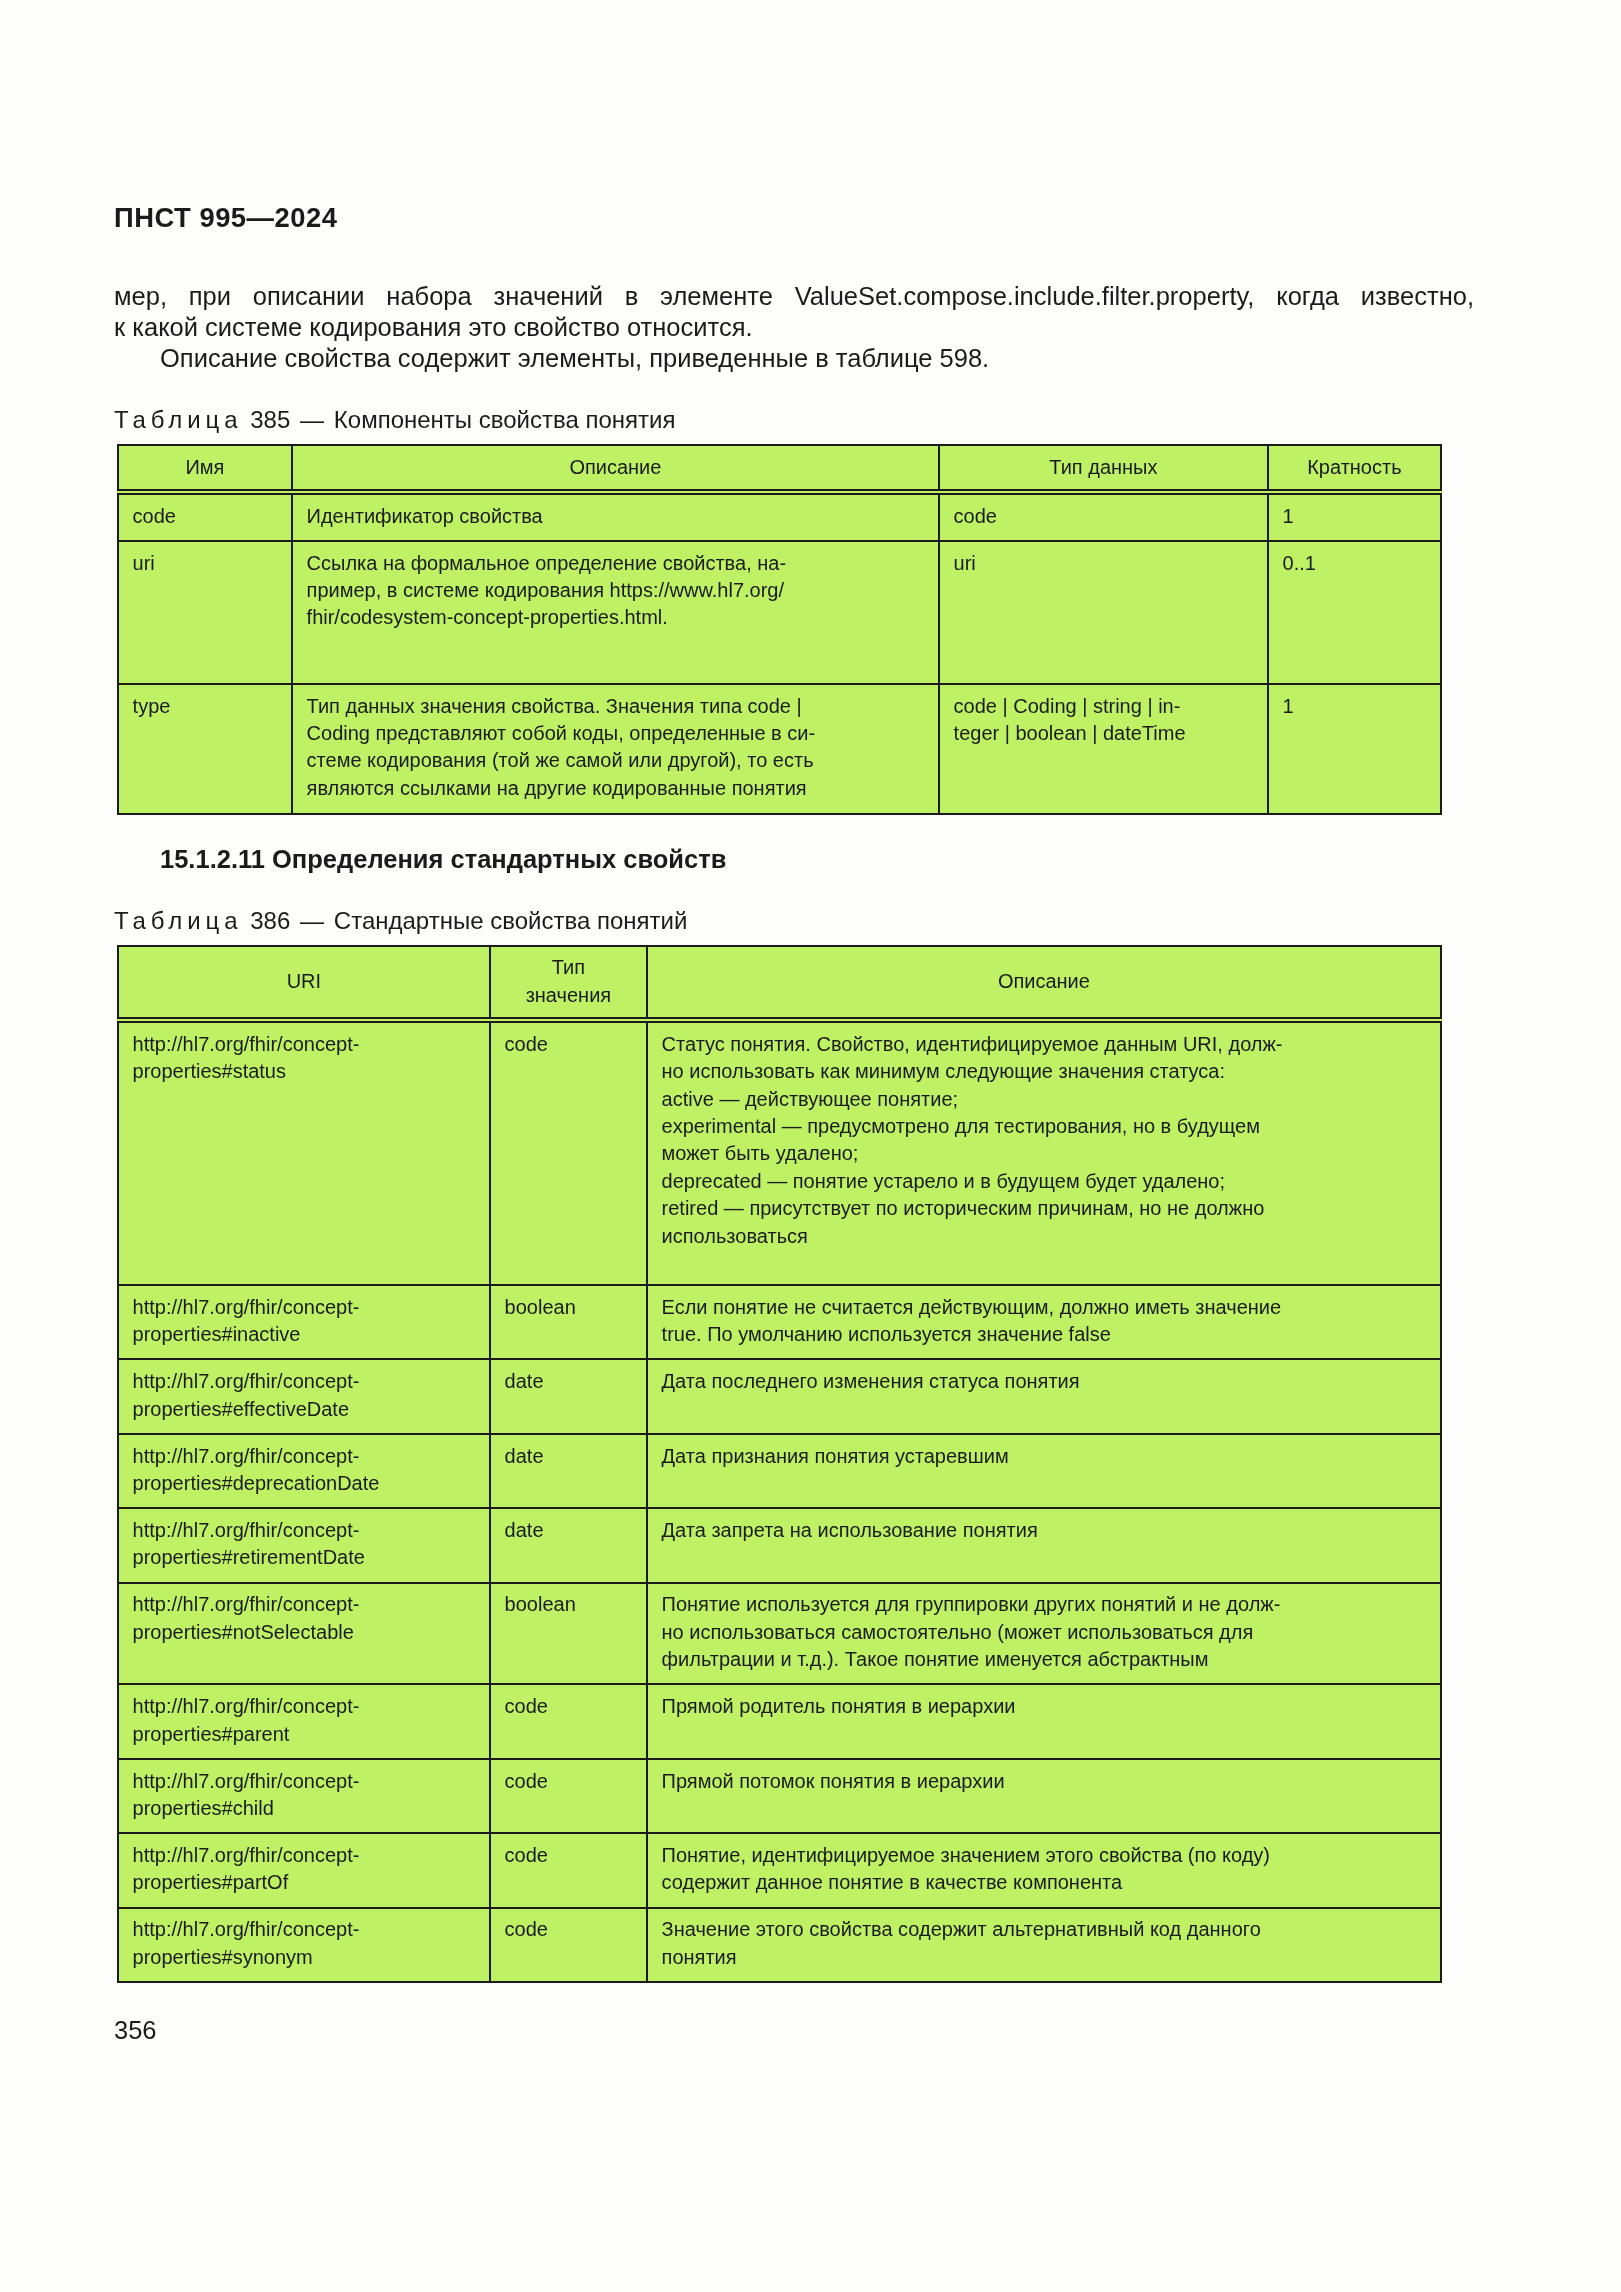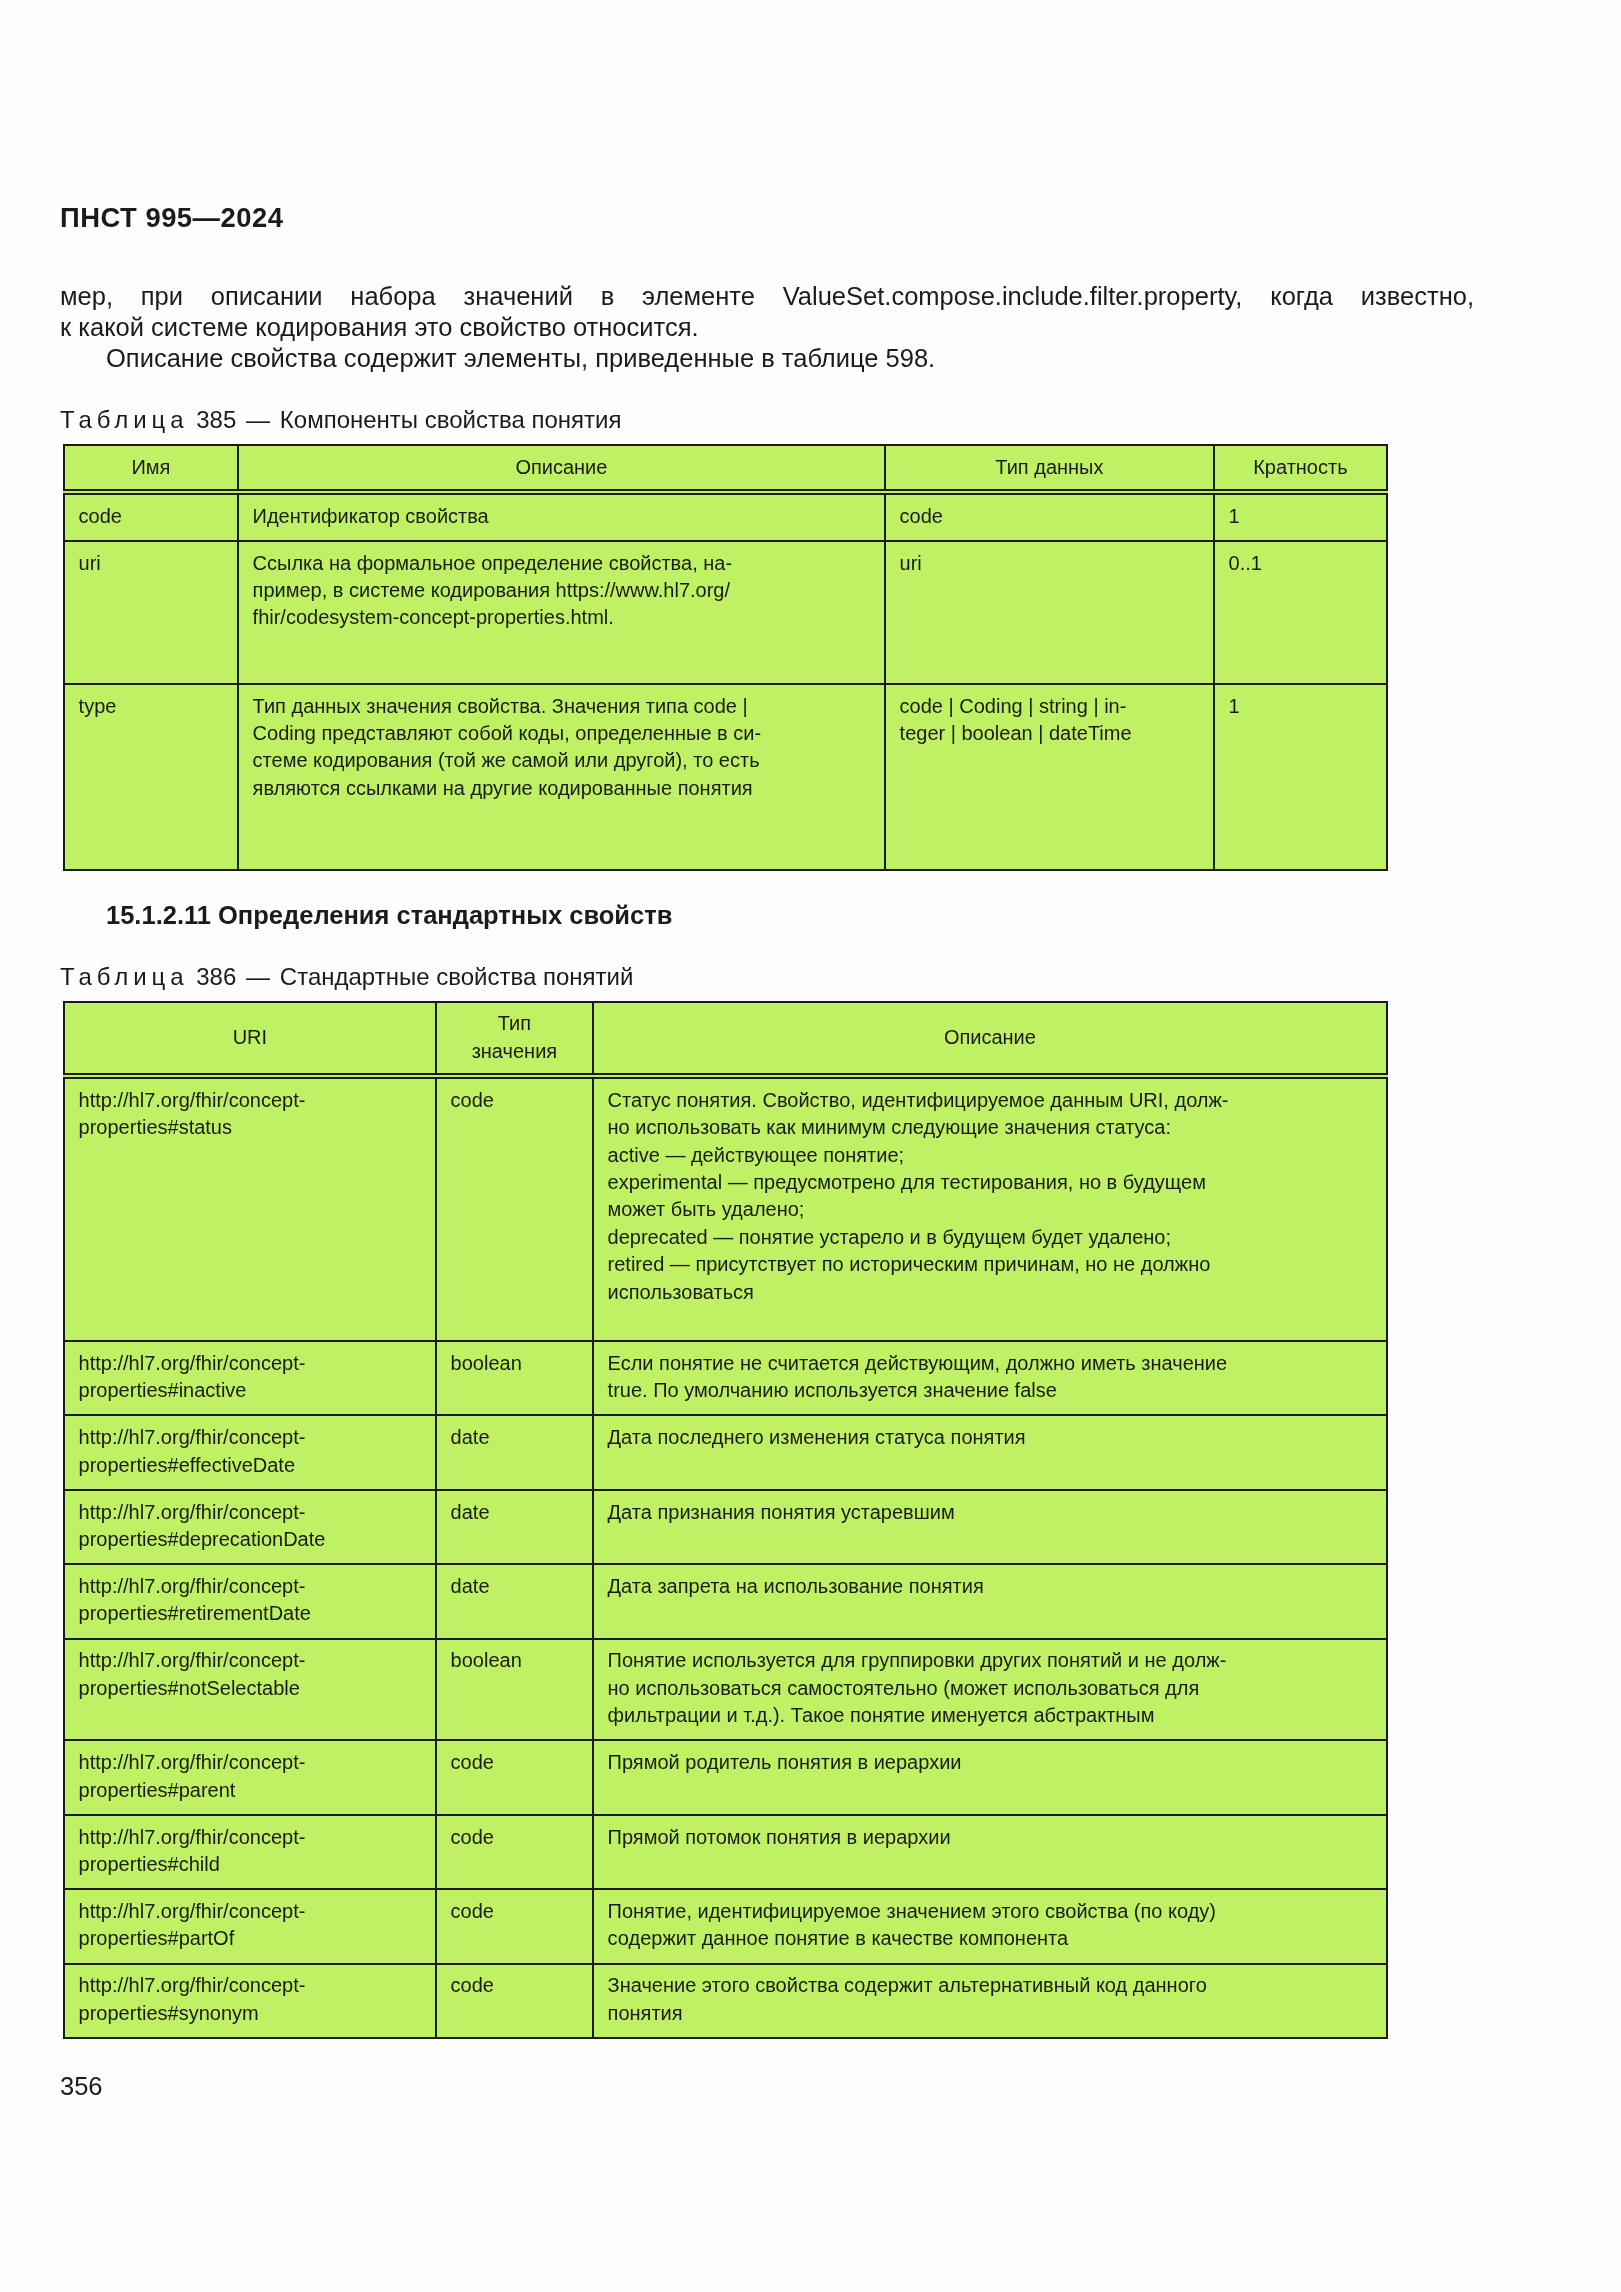--- a/index.html
+++ b/index.html
@@ -5,21 +5,21 @@
   html, body { margin: 0; padding: 0; }
   body {
     width: 1621px;
     height: 2293px;
     background: #fdfdfc;
     color: #1b1b1b;
     font-family: "Liberation Sans", sans-serif;
     overflow: hidden;
   }
   .content {
-    padding: 202px 147px 0 60px;
+    padding: 202px 147px 0 114px;
   }
   .doc-header {
     font-size: 27.4px;
     font-weight: bold;
     line-height: 31px;
     letter-spacing: 0.5px;
   }
   .body-text {
     font-size: 25.5px;
     line-height: 31px;
@@ -67,21 +67,21 @@
     white-space: pre-line;
     border-bottom: 6.9px double #1b1b1b;
   }
   table.gost td {
     vertical-align: top;
     text-align: left;
     padding: 7.8px 13.7px 9.8px 13.7px;
     white-space: pre-line;
   }
   tr.h-uri { height: 143px; }
-  tr.h-type { height: 186px; }
+  tr.h-type { height: 130px; }
   tr.h-status { height: 265px; }
   .page-num {
     margin-top: 33px;
     font-size: 25.5px;
     line-height: 29px;
   }
 </style>
 </head>
 <body>
 

